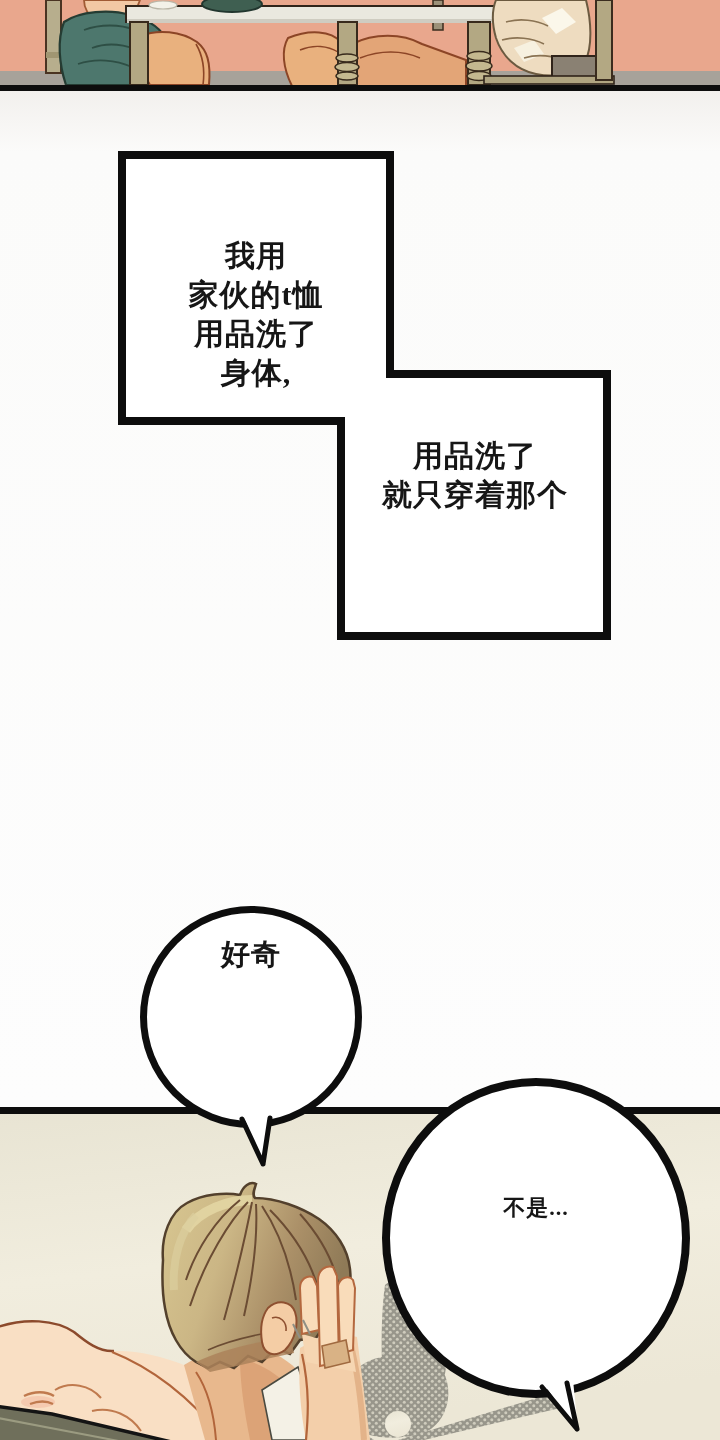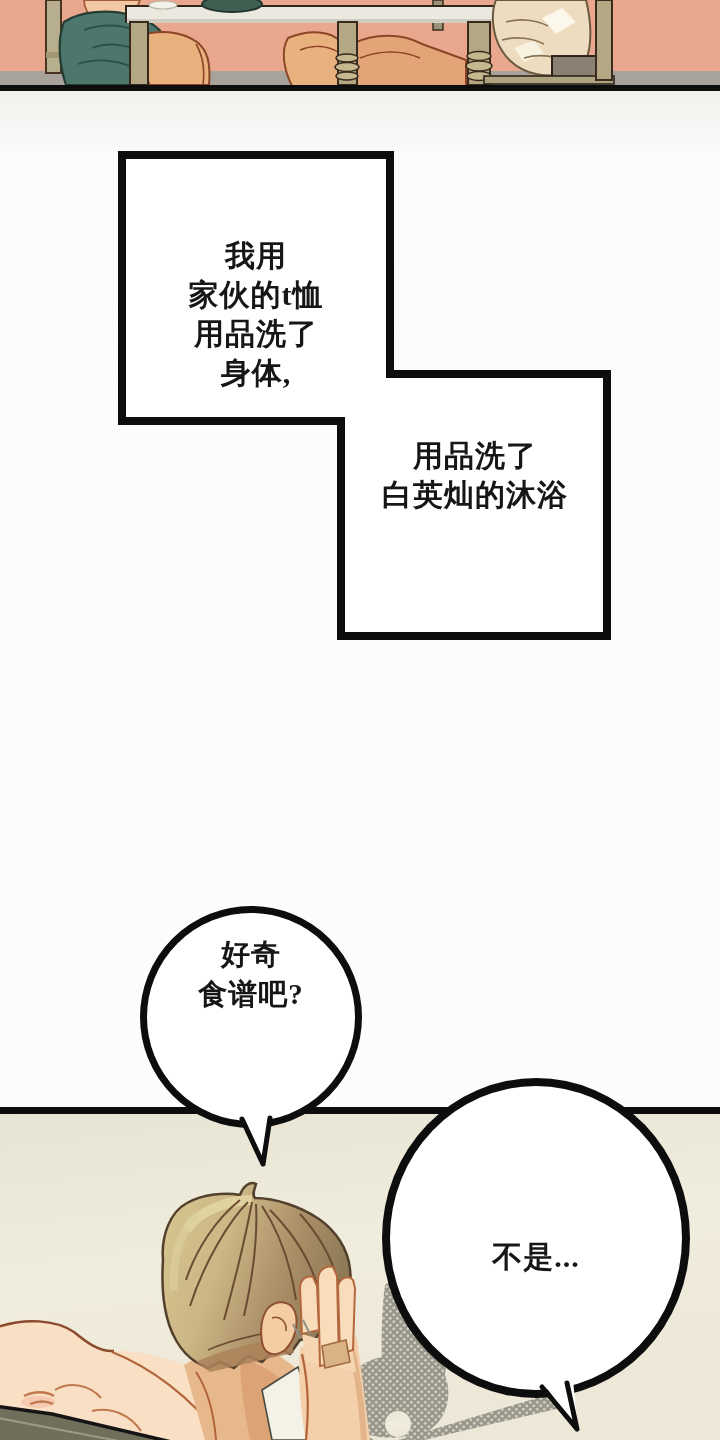--- a/index.html
+++ b/index.html
@@ -12,21 +12,21 @@
   
   .panel-divider{left:0;top:1107px;width:720px;height:7px;background:#0d0d0d;z-index:5;}
   
   .narration-svg{left:0;top:0;width:720px;height:1440px;z-index:2;pointer-events:none;}
   
   .ctext{position:absolute;font-weight:700;color:#161616;text-align:center;z-index:12;
          letter-spacing:1px;white-space:nowrap;}
   .narr1{left:122px;top:236px;width:268px;font-size:30px;line-height:39px;}
   .narr2{left:340px;top:436px;width:270px;font-size:30px;line-height:39px;}
   .bub1text{left:140px;top:934px;width:222px;font-size:29px;line-height:40px;}
-  .bub2text{left:384px;top:1238px;width:304px;font-size:30px;line-height:37px;}
+  .bub2text{left:384px;top:1189px;width:304px;font-size:22px;line-height:37px;}
   
   .bubble{position:absolute;background:#ffffff;border:7px solid #0d0d0d;border-radius:50%;z-index:10;}
   .bubble-1{left:140px;top:906px;width:208px;height:208px;}
   .bubble-2{left:382px;top:1078px;width:292px;height:304px;border-width:8px;}
   .tail-svg{position:absolute;z-index:11;pointer-events:none;}
   .tail-1{left:220px;top:1090px;width:70px;height:90px;}
   .tail-2{left:520px;top:1360px;width:70px;height:80px;}
   .art-svg{position:absolute;left:0;z-index:4;}
 </style>
 </head>
@@ -102,21 +102,21 @@
 
   <div class="ctext narr1">
     <div>我用</div>
     <div>家伙的t恤</div>
     <div>用品洗了</div>
     <div>身体,</div>
   </div>
 
   <div class="ctext narr2">
     <div>用品洗了</div>
-    <div>白英灿的沐浴</div>
+    <div>就只穿着那个</div>
   </div>
 
   <svg class="abs art-svg" style="top:1110px" width="720" height="330" viewBox="0 0 720 330">
     <defs>
       <pattern id="dots" width="7" height="7" patternUnits="userSpaceOnUse">
         <rect width="7" height="7" fill="#98968b"></rect>
         <circle cx="1.8" cy="1.8" r="1.5" fill="#cfccbd"></circle>
         <circle cx="5.3" cy="5.3" r="1.5" fill="#cfccbd"></circle>
       </pattern>
       <linearGradient id="bgGrad" x1="0" y1="0" x2="0.25" y2="1">
@@ -204,21 +204,20 @@
 
   <div class="abs panel-divider"></div>
 
   <div class="abs bubble bubble-1"></div>
   <svg class="tail-svg tail-1" viewBox="0 0 70 90">
     <polygon points="18,14 54,14 43,72" fill="#ffffff"></polygon>
     <path d="M22,29 L43,74 M50,28 L43,74" fill="none" stroke="#0d0d0d" stroke-width="5" stroke-linecap="round"></path>
   </svg>
   <div class="ctext bub1text">
     <div>好奇</div>
-    <div>食谱吧?</div>
   </div>
 
   <div class="abs bubble bubble-2"></div>
   <svg class="tail-svg tail-2" viewBox="0 0 70 80">
     <polygon points="16,14 52,10 58,70" fill="#ffffff"></polygon>
     <path d="M22,27 L57,69 M47,23 L57,69" fill="none" stroke="#0d0d0d" stroke-width="5" stroke-linecap="round"></path>
   </svg>
   <div class="ctext bub2text">
     <div>不是...</div>
   </div>

